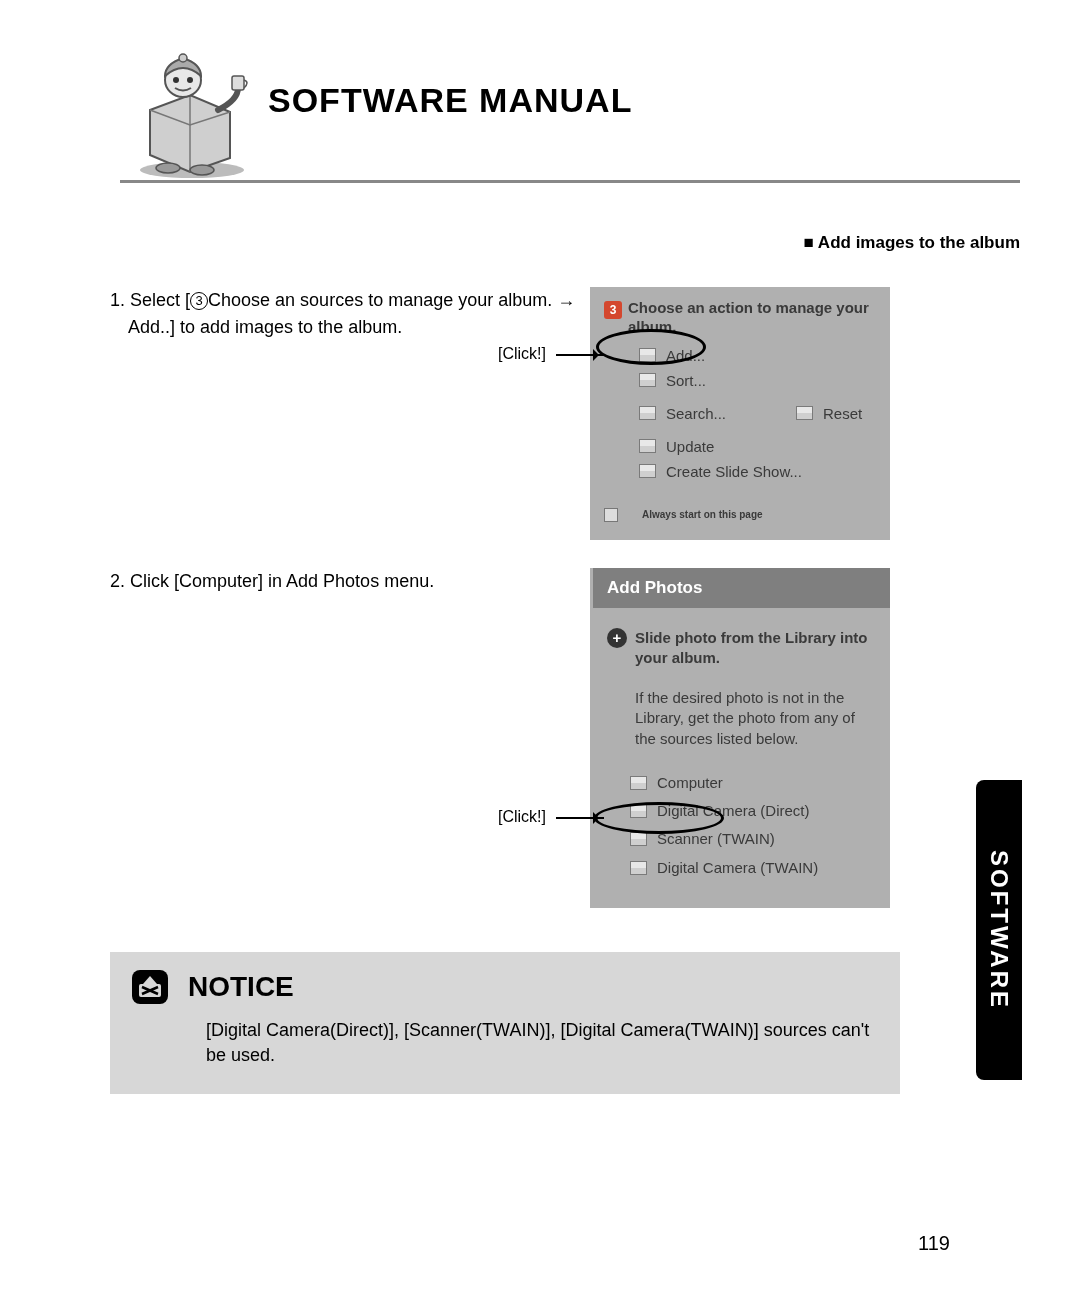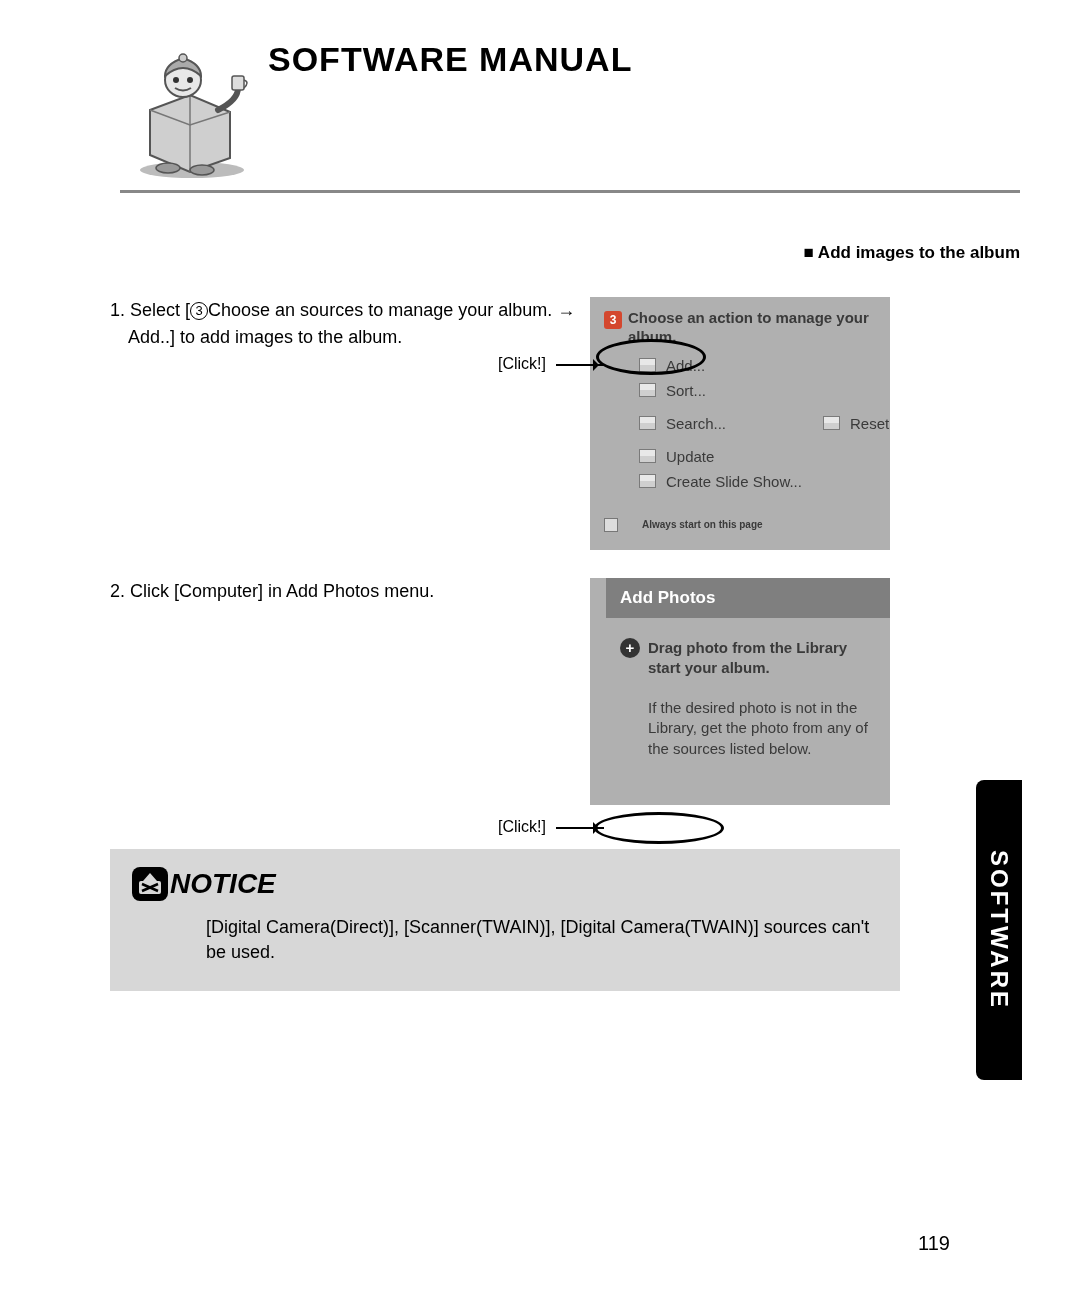--- a/index.html
+++ b/index.html
@@ -14,23 +14,23 @@
   .page {
     padding: 40px 60px 40px 110px;
     position: relative;
     height: 100%;
   }
   .header-wrap {
     margin-bottom: 50px;
   }
   .header {
     display: flex;
-    align-items: flex-start;
+    align-items: center;
     border-bottom: 3px solid #888;
-    padding-bottom: 10px;
+    padding-bottom: 0;
     margin-left: 10px;
   }
   .mascot {
     width: 130px;
     height: 140px;
     position: relative;
     flex-shrink: 0;
   }
   .mascot svg { width: 100%; height: 100%; }
   .title {
@@ -121,21 +121,21 @@
   .panel-items {
     margin-left: 20px;
   }
   .panel-item, .panel-item-inline {
     font-size: 15px;
     margin: 8px 15px;
     display: flex;
     align-items: center;
     gap: 10px;
   }
-  .panel-row { display: flex; gap: 67px; }
+  .panel-row { display: flex; gap: 40px; }
   .pic-icon {
     width: 17px;
     height: 14px;
     border: 1.5px solid #7a7a7a;
     background: linear-gradient(to bottom, #e8e8e8 50%, #cfcfcf 50%);
     flex-shrink: 0;
   }
   .chk-icon {
     width: 14px;
     height: 14px;
@@ -151,21 +151,21 @@
     font-size: 10px;
     font-weight: bold;
   }
   .highlight-oval {
     position: absolute;
     border: 3.5px solid #000;
     border-radius: 50%;
     background: transparent;
   }
   
-  .panel2 { padding: 0 0 18px 16px; }
+  .panel2 { padding: 0 0 18px 3px; }
   .panel2-title {
     background: #7f7f7f;
     color: #fff;
     font-weight: bold;
     font-size: 17px;
     padding: 10px 14px;
   }
   .panel2-body {
     padding: 20px 18px 4px 14px;
     font-size: 15px;
@@ -190,22 +190,22 @@
   
   .notice-box {
     background: #d7d7d7;
     padding: 16px 20px 26px 20px;
     margin-top: 44px;
     width: 790px;
   }
   .notice-header {
     display: flex;
     align-items: center;
+    gap: 18px;
     margin-bottom: 12px;
-    font-style: italic;
   }
   .notice-icon {
     width: 40px;
     height: 38px;
   }
   .notice-title {
     font-size: 28px;
     font-weight: bold;
   }
   .notice-text {
@@ -330,23 +330,41 @@
 
   <div class="step-block">
     <div class="content-row">
       <div class="step-text">2. Click [Computer] in Add Photos menu.</div>
 
       <div class="panel panel2">
         <div class="panel2-title">Add Photos</div>
         <div class="panel2-body">
           <div class="drag-row">
             <div class="plus-badge">+</div>
-            <div class="drag-text">Drag photo from the Library start your album.</div>
+            <div class="drag-text">Slide photo from the Library into your album.</div>
           </div>
           <div class="desc-text">If the desired photo is not in the Library, get the photo from any of the sources listed below.</div>
+          <div class="panel2-items">
+            <div class="panel-item">
+                <span class="pic-icon"></span>
+                <span>Computer</span>
+              </div>
+            <div class="panel-item">
+                <span class="pic-icon"></span>
+                <span>Digital Camera (Direct)</span>
+              </div>
+            <div class="panel-item">
+                <span class="pic-icon"></span>
+                <span>Scanner (TWAIN)</span>
+              </div>
+            <div class="panel-item">
+                <span class="pic-icon"></span>
+                <span>Digital Camera (TWAIN)</span>
+              </div>
+          </div>
         </div>
         <div class="highlight-oval" style="left:4px; top:234px; width:130px; height:32px;"></div>
       </div>
     </div>
     <div class="click-label" style="left:388px; top:240px;">[Click!]</div>
     <div class="arrow" style="left:446px; top:249px; width:48px;"></div>
   </div>
 
   <div class="notice-box">
     <div class="notice-header">

